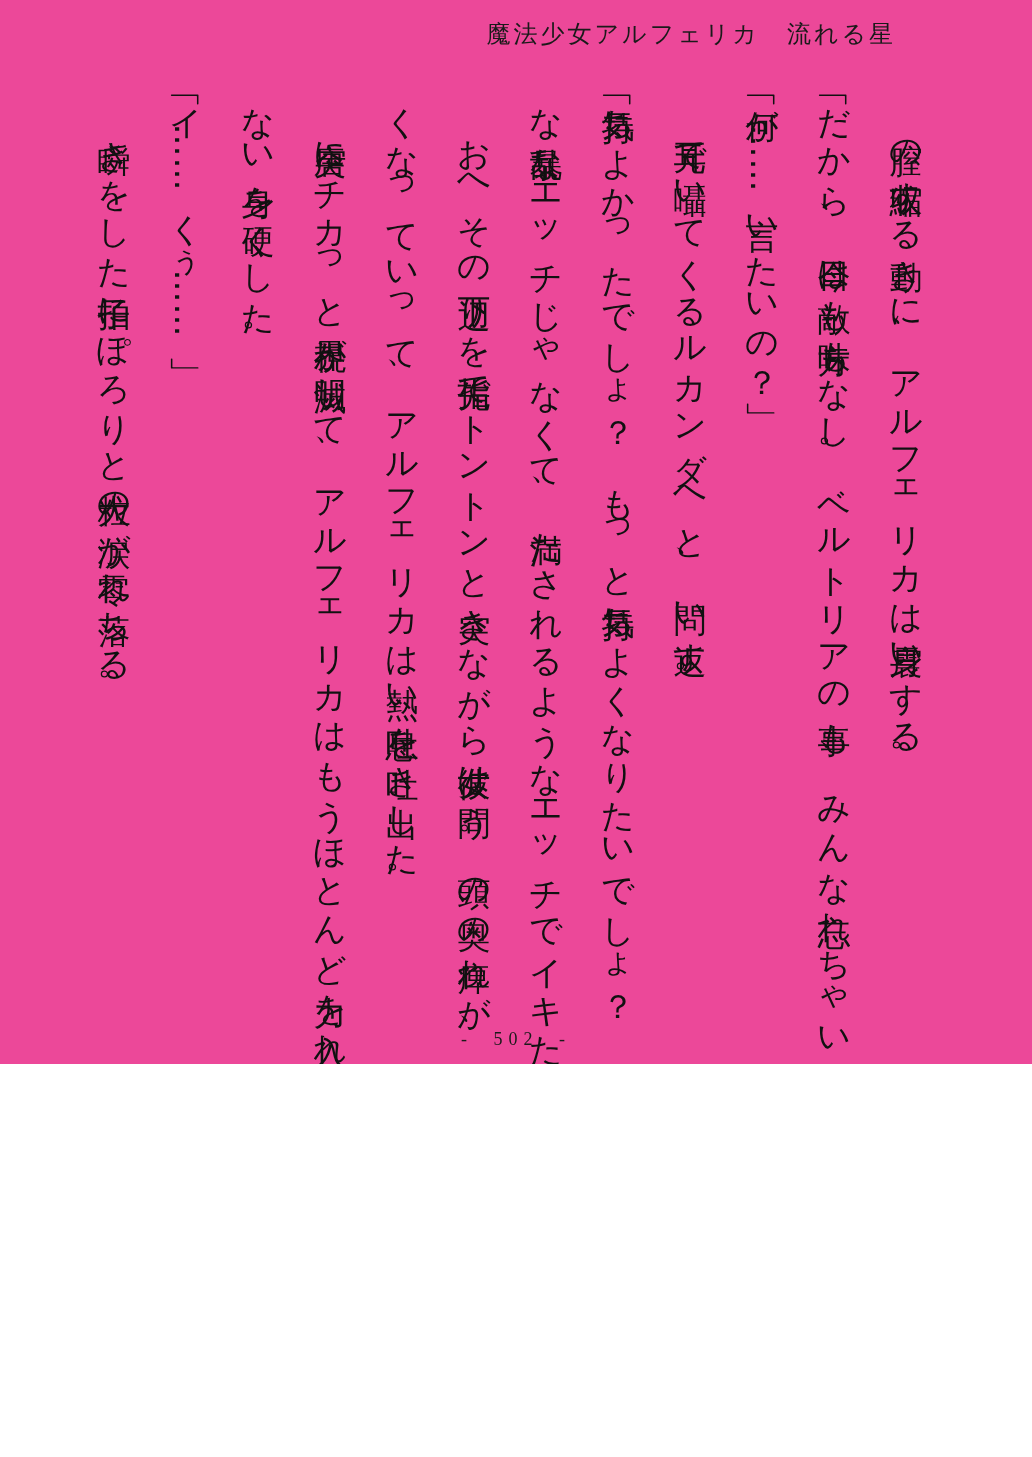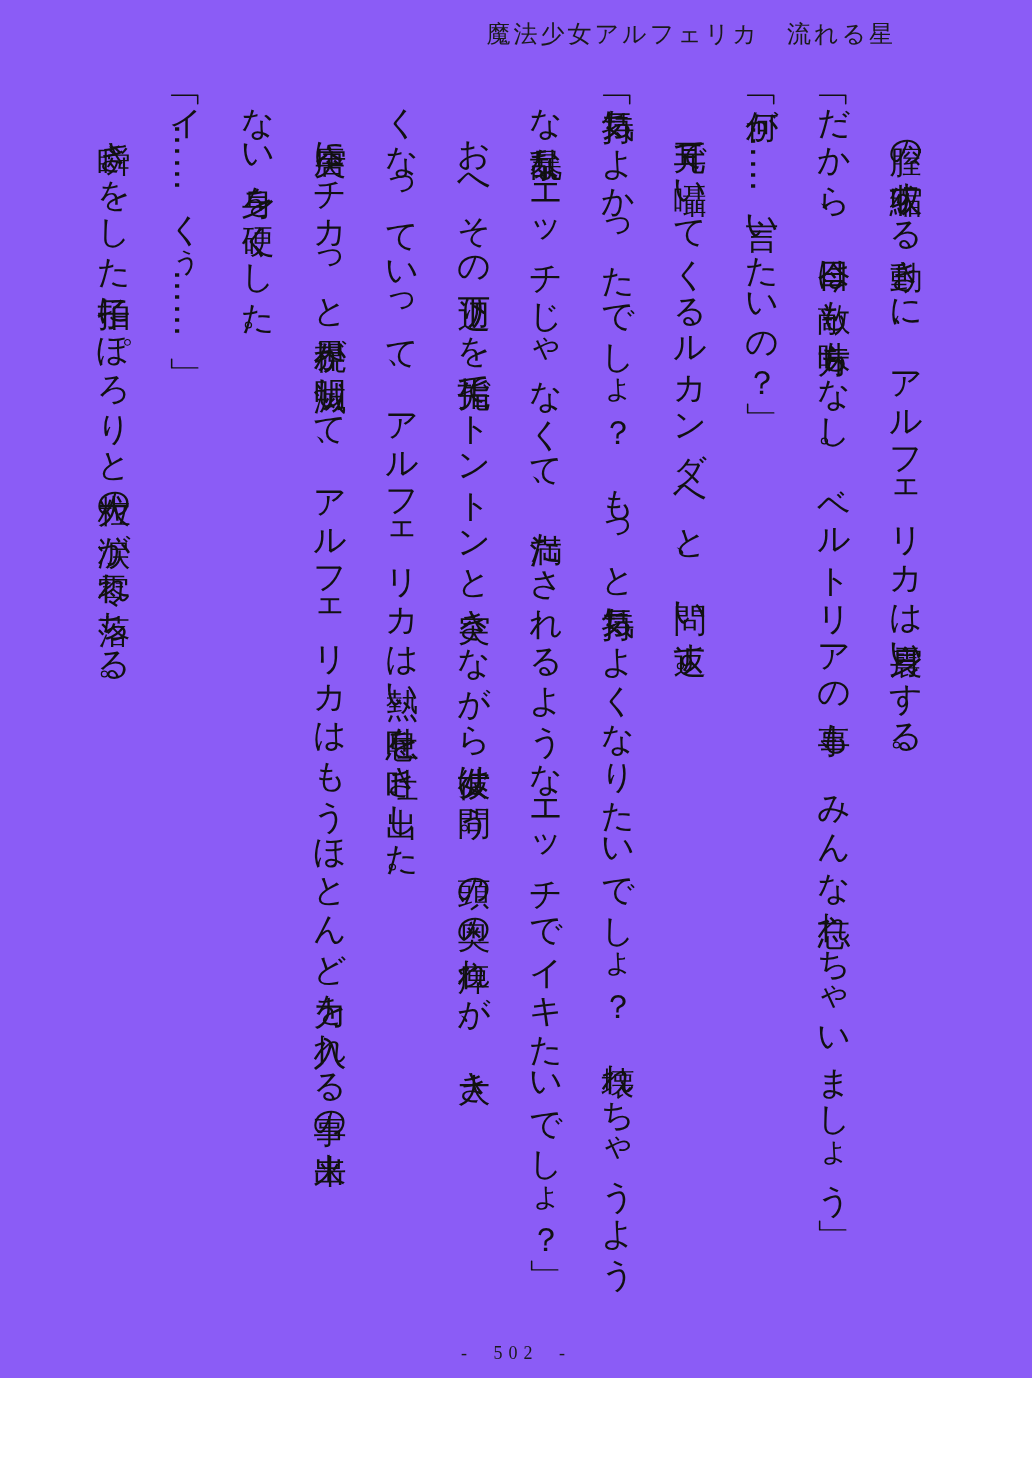--- a/index.html
+++ b/index.html
@@ -3,22 +3,22 @@
 <meta charset="utf-8">
 <style>
   html, body {
     margin: 0;
     padding: 0;
     background: #ffffff;
   }
   #page {
     position: relative;
     width: 1032px;
-    height: 1378px;
-    background: #8b5cf6;
+    height: 1064px;
+    background: #ec4899;
     overflow: hidden;
     color: #111111;
   }
   
   .running-header {
     position: absolute;
     top: 18px;
     right: 136px;
     font-family: "DejaVu Serif", "Liberation Serif", serif;
     font-size: 24px;

